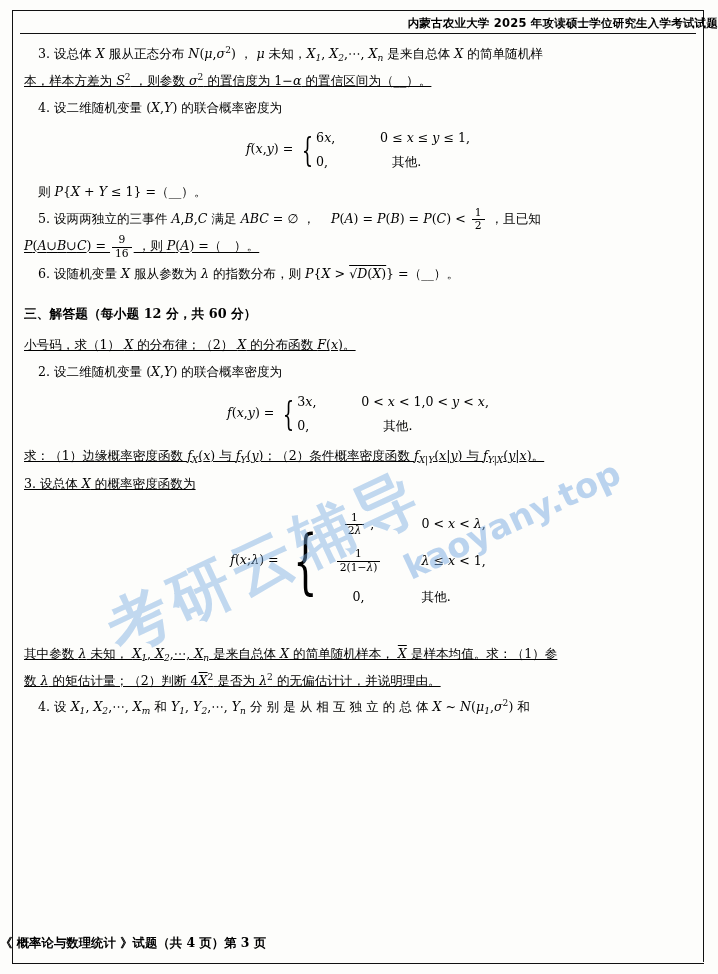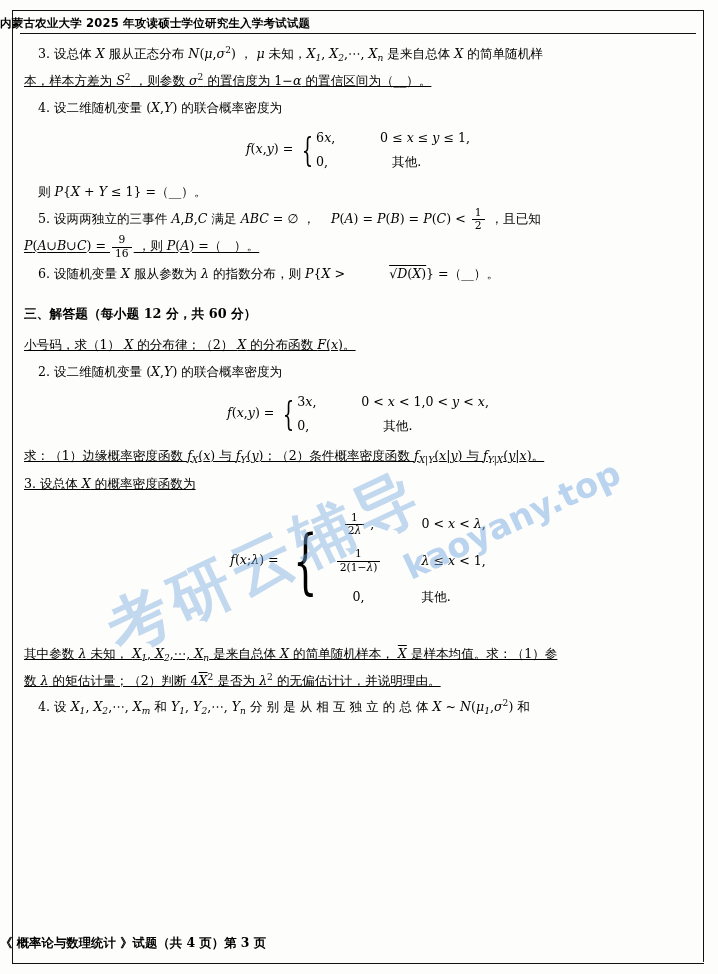--- a/index.html
+++ b/index.html
@@ -46,21 +46,21 @@
     position: absolute;
     bottom: 10px; left: 12px; right: 14px;
     height: 1px;
     background: #111;
   }
   .header {
     position: absolute;
     top: 16px;
     left: 0;
     width: 718px;
-    text-align: left;
+    text-align: right;
     font-size: 11.5px;
     font-weight: bold;
     letter-spacing: 0.2px;
     font-family: "DejaVu Sans", "Liberation Sans", sans-serif;
   }
   .header-rule {
     position: absolute;
     top: 33px;
     left: 20px;
     right: 22px;
@@ -216,21 +216,21 @@
       <span class="frac"><span class="num">1</span><span class="den">2</span></span>
       ，且已知
     </div>
     <div class="para noindent">
       <span class="math">P</span>(<span class="math">A</span>∪<span class="math">B</span>∪<span class="math">C</span>) =
       <span class="frac"><span class="num">9</span><span class="den">16</span></span>
       ，则 <span class="math">P</span>(<span class="math">A</span>) =（__）。
     </div>
 
     <div class="para">
-      6. 设随机变量 <span class="math">X</span> 服从参数为 <span class="math">λ</span> 的指数分布，则 <span class="math">P</span>{<span class="math">X</span> &gt; <span style="text-decoration:overline;margin-left:40px;">√<span style="text-decoration:overline;"><span class="math">D</span>(<span class="math">X</span>)</span></span>} =（__）。
+      6. 设随机变量 <span class="math">X</span> 服从参数为 <span class="math">λ</span> 的指数分布，则 <span class="math">P</span>{<span class="math">X</span> &gt; <span style="text-decoration:overline;">√<span style="text-decoration:overline;"><span class="math">D</span>(<span class="math">X</span>)</span></span>} =（__）。
     </div>
 
     <div class="sec-title">三、解答题（每小题 12 分，共 60 分）</div>
 
     <div class="para noindent">
       小号码，求（1） <span class="math">X</span> 的分布律；（2） <span class="math">X</span> 的分布函数 <span class="math">F</span>(<span class="math">x</span>)。
     </div>
 
     <div class="para">
       2. 设二维随机变量 (<span class="math">X</span>,<span class="math">Y</span>) 的联合概率密度为

